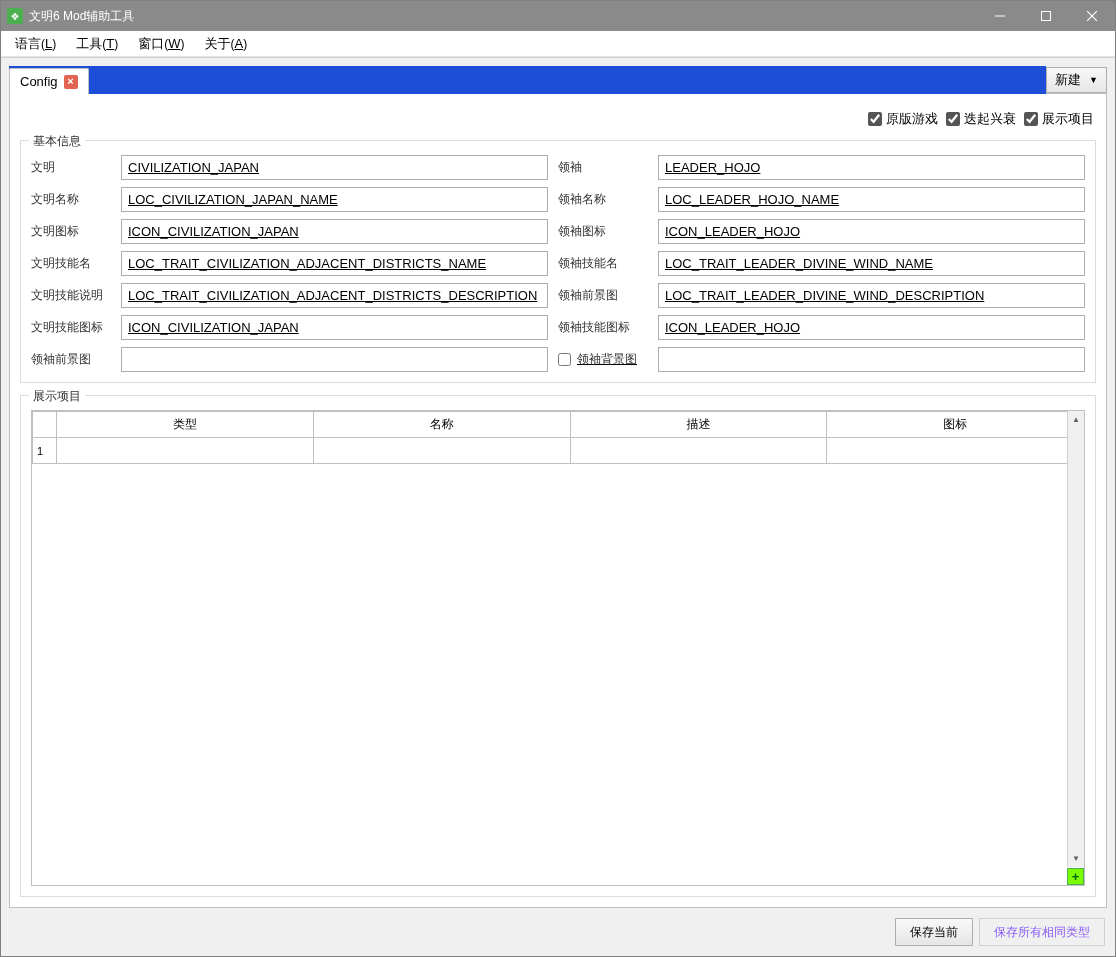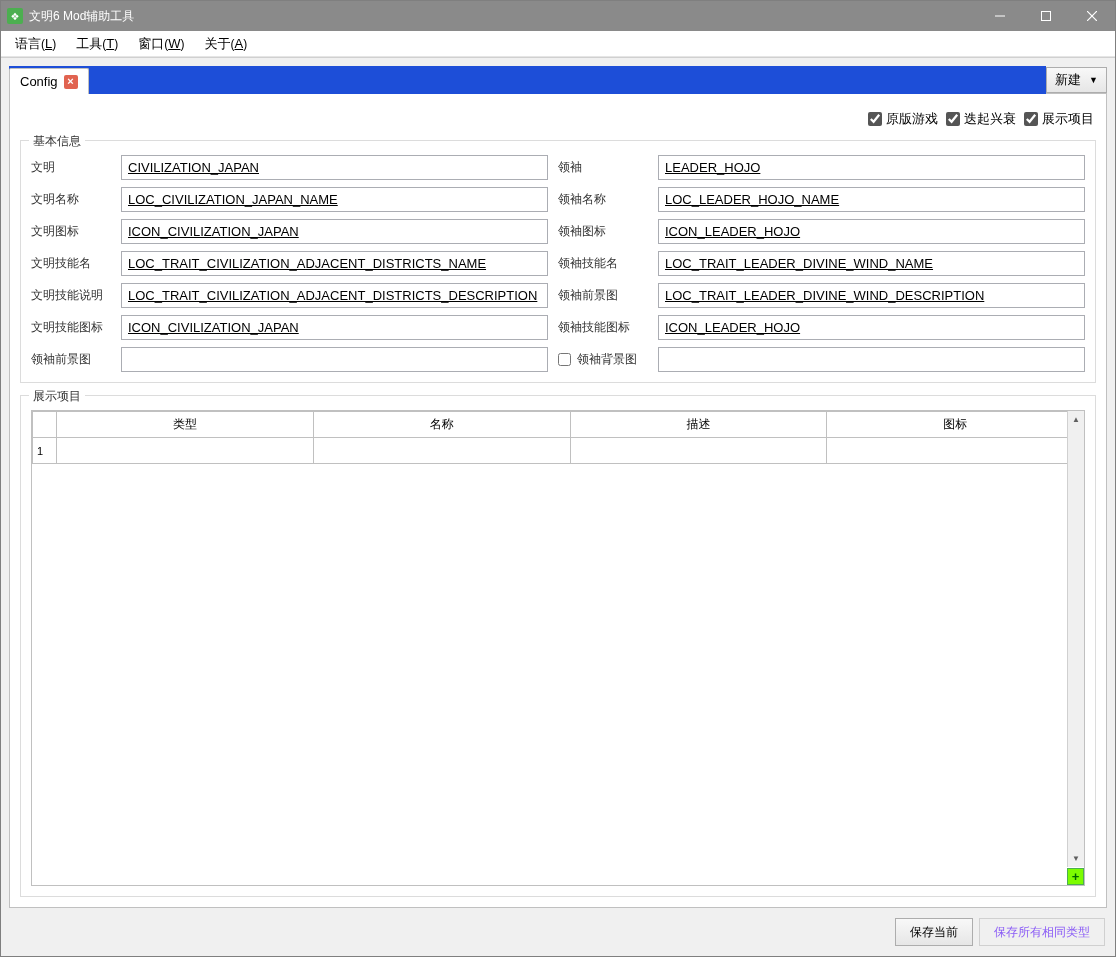--- a/index.html
+++ b/index.html
@@ -21,21 +21,21 @@
 .newbtn .caret { font-size: 9px; margin-left: 2px; }
 .tabpage { flex: 1; background: #fff; border: 1px solid #c0c0c0; margin-top: -1px; padding: 12px 10px 10px 10px; display: flex; flex-direction: column; overflow: hidden; }
 .chkrow { display: flex; justify-content: flex-end; gap: 8px; align-items: center; height: 26px; margin-bottom: 8px; padding-right: 2px; }
 .chk { display: flex; align-items: center; gap: 4px; font-size: 12px; cursor: default; }
 .chk input { width: 14px; height: 14px; accent-color: #555; }
 .fieldset { border: 1px solid #dcdcdc; padding: 14px 10px 10px 10px; margin: 0 0 12px 0; position: relative; }
 .fieldset .legend { position: absolute; top: -8px; left: 8px; background: #fff; padding: 0 4px; font-size: 12px; color: #333; }
 .formgrid { display: grid; grid-template-columns: 80px 1fr 90px 1fr; column-gap: 10px; row-gap: 7px; align-items: center; }
 .formgrid label { font-size: 12px; color: #333; white-space: nowrap; }
 .textin { width: 100%; height: 25px; border: 1px solid #abadb3; padding: 2px 6px; font-size: 13px; background: #fff; outline: none; text-decoration: underline; }
-.checkcell { display: flex; align-items: center; gap: 6px; }
+.checkcell { display: flex; align-items: center; gap: 6px; text-decoration: underline; }
 .fieldset.displayitems { flex: 1; display: flex; flex-direction: column; margin-bottom: 0; min-height: 0; }
 .tablewrap { flex: 1; border: 1px solid #c0c0c0; margin-top: 0px; position: relative; overflow: hidden; min-height: 0; background: #fff; display: flex; flex-direction: column; }
 .table-scroll { flex: 1; overflow: hidden; position: relative; }
 table.grid { width: 100%; border-collapse: collapse; table-layout: fixed; }
 table.grid th { background: #fff; border: 1px solid #c0c0c0; font-weight: normal; font-size: 12px; padding: 4px 2px; height: 24px; }
 table.grid td { border: 1px solid #c0c0c0; height: 26px; font-size: 12px; padding: 2px 4px; }
 table.grid td.rownum { background: #fff; text-align: left; padding-left: 4px; width: 24px; font-size: 11px; }
 .scrollbar-v { position: absolute; right: 0; top: 0; bottom: 18px; width: 17px; background: #f0f0f0; border-left: 1px solid #d0d0d0; }
 .scrollbar-v .up, .scrollbar-v .down { height: 17px; display: flex; align-items: center; justify-content: center; font-size: 8px; color: #606060; background: #f0f0f0; }
 .scrollbar-v .track { position: absolute; top: 17px; bottom: 17px; left: 0; right: 0; }

